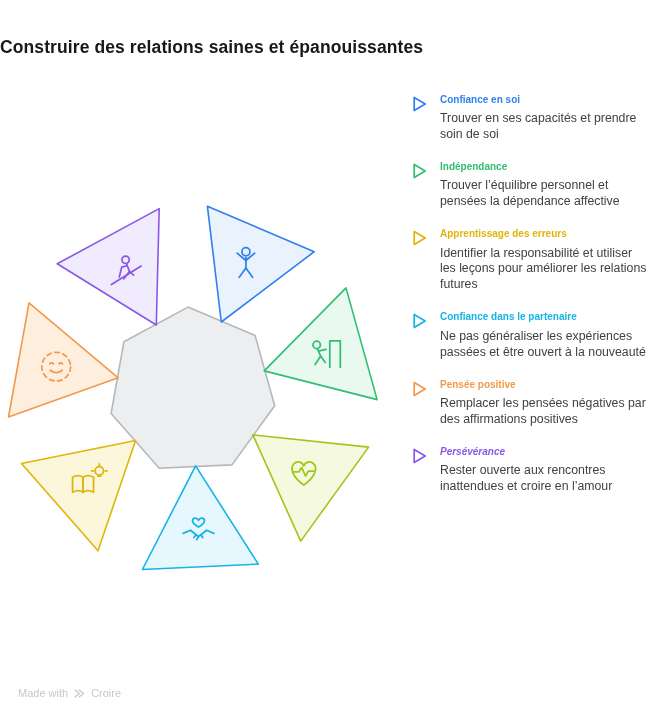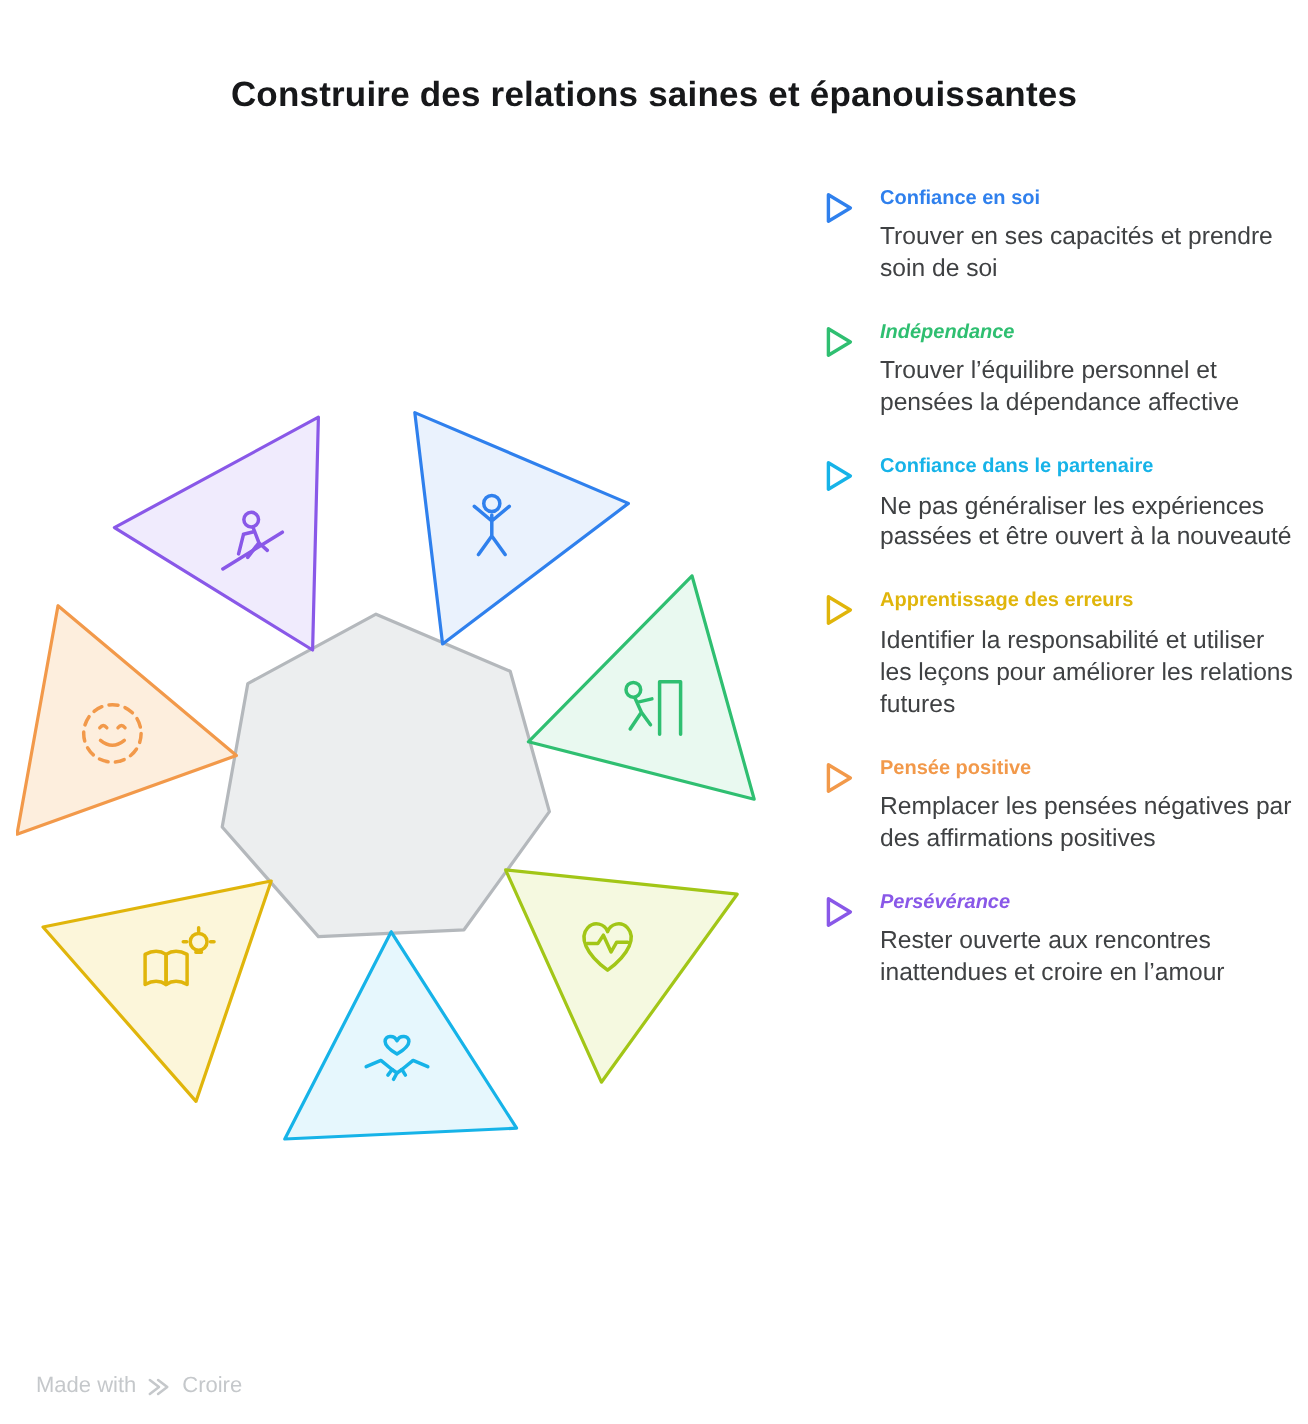--- a/index.html
+++ b/index.html
@@ -1,19 +1,19 @@
 <!DOCTYPE html>
 <html><head>
 <meta charset="utf-8">
 <style>
   * { margin:0; padding:0; box-sizing:border-box; }
   html,body { width:654px; height:712px; }
   body { font-family:"Liberation Sans", sans-serif; background:#ffffff; }
   .canvas { position:relative; width:654px; height:712px; background:#ffffff; overflow:hidden; }
-  .page-title { position:absolute; top:37px; left:0; width:100%; text-align:center;
+  .page-title { position:absolute; top:37px; left:0; width:100%; 
                 font-size:17.5px; font-weight:700; color:#17181a; letter-spacing:.1px; }
   #wheel { position:absolute; left:8px; top:185px; }
   .legend { position:absolute; left:409px; top:94px; width:238px; }
   .legend-item { display:flex; align-items:flex-start; margin-bottom:18px; }
   .tri-icon { width:20px; height:20px; flex:0 0 20px; }
   .tri-icon svg { width:20px; height:20px; display:block; }
   .legend-text { margin-left:11px; }
   .legend-title { font-size:10px; font-weight:700; line-height:1.22; margin-bottom:5px; }
   .legend-desc { font-size:12.3px; color:#3f4143; line-height:1.3; }
   .watermark { position:absolute; left:18px; bottom:13px; display:flex; align-items:center;
@@ -122,47 +122,47 @@
       </div>
     </div>
 
     <div class="legend-item">
       <span class="tri-icon" style="color: rgb(47, 191, 113);">
         <svg viewBox="0 0 20 20">
             <path d="M5.2 3.4 L16.2 10 L5.2 16.6 Z" fill="#ffffff" stroke="currentColor" stroke-width="1.7" stroke-linejoin="round"></path>
           </svg>
       </span>
       <div class="legend-text">
-        <div class="legend-title" style="color: rgb(47, 191, 113); font-style: italic;">Indépendance</div>
+        <div class="legend-title" style="color: rgb(47, 191, 113);">Indépendance</div>
         <div class="legend-desc">Trouver l’équilibre personnel et pensées la dépendance affective</div>
       </div>
     </div>
 
+
+    <div class="legend-item">
+      <span class="tri-icon" style="color: rgb(224, 181, 11);">
+        <svg viewBox="0 0 20 20">
+            <path d="M5.2 3.4 L16.2 10 L5.2 16.6 Z" fill="#ffffff" stroke="currentColor" stroke-width="1.7" stroke-linejoin="round"></path>
+          </svg>
+      </span>
+      <div class="legend-text">
+        <div class="legend-title" style="color: rgb(224, 181, 11);">Apprentissage des erreurs</div>
+        <div class="legend-desc">Identifier la responsabilité et utiliser les leçons pour améliorer les relations futures</div>
+      </div>
+    </div>
 
     <div class="legend-item">
       <span class="tri-icon" style="color: rgb(22, 179, 232);">
         <svg viewBox="0 0 20 20">
             <path d="M5.2 3.4 L16.2 10 L5.2 16.6 Z" fill="#ffffff" stroke="currentColor" stroke-width="1.7" stroke-linejoin="round"></path>
           </svg>
       </span>
       <div class="legend-text">
         <div class="legend-title" style="color: rgb(22, 179, 232);">Confiance dans le partenaire</div>
         <div class="legend-desc">Ne pas généraliser les expériences passées et être ouvert à la nouveauté</div>
-      </div>
-    </div>
-
-    <div class="legend-item">
-      <span class="tri-icon" style="color: rgb(224, 181, 11);">
-        <svg viewBox="0 0 20 20">
-            <path d="M5.2 3.4 L16.2 10 L5.2 16.6 Z" fill="#ffffff" stroke="currentColor" stroke-width="1.7" stroke-linejoin="round"></path>
-          </svg>
-      </span>
-      <div class="legend-text">
-        <div class="legend-title" style="color: rgb(224, 181, 11);">Apprentissage des erreurs</div>
-        <div class="legend-desc">Identifier la responsabilité et utiliser les leçons pour améliorer les relations futures</div>
       </div>
     </div>
 
     <div class="legend-item">
       <span class="tri-icon" style="color: rgb(242, 153, 74);">
         <svg viewBox="0 0 20 20">
             <path d="M5.2 3.4 L16.2 10 L5.2 16.6 Z" fill="#ffffff" stroke="currentColor" stroke-width="1.7" stroke-linejoin="round"></path>
           </svg>
       </span>
       <div class="legend-text">

